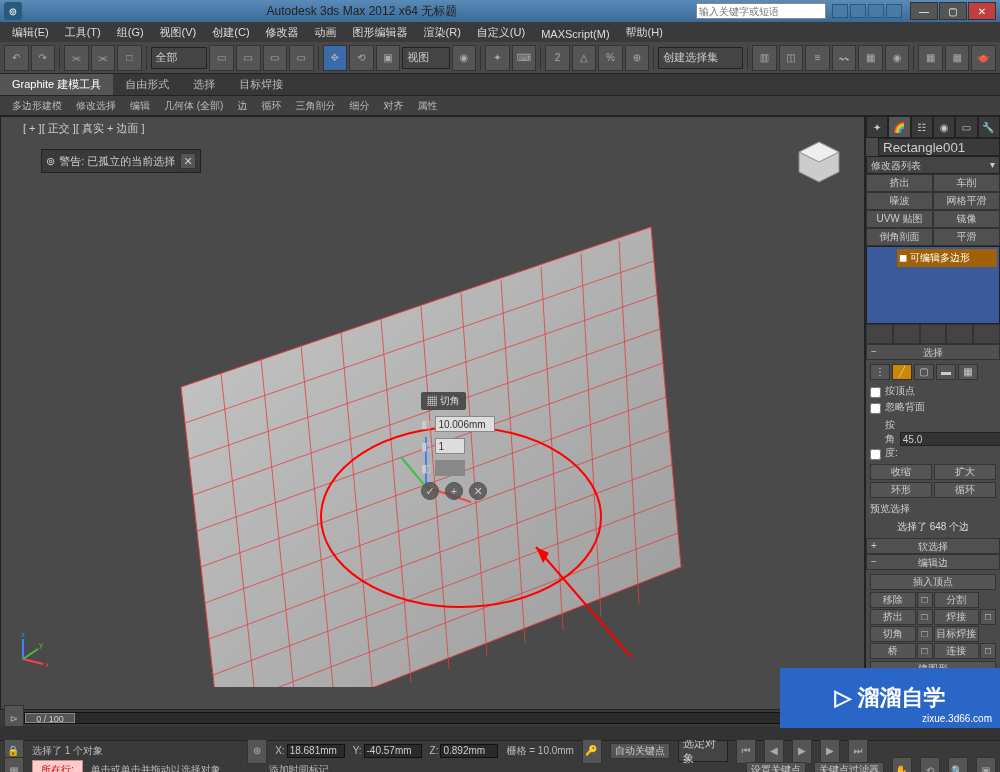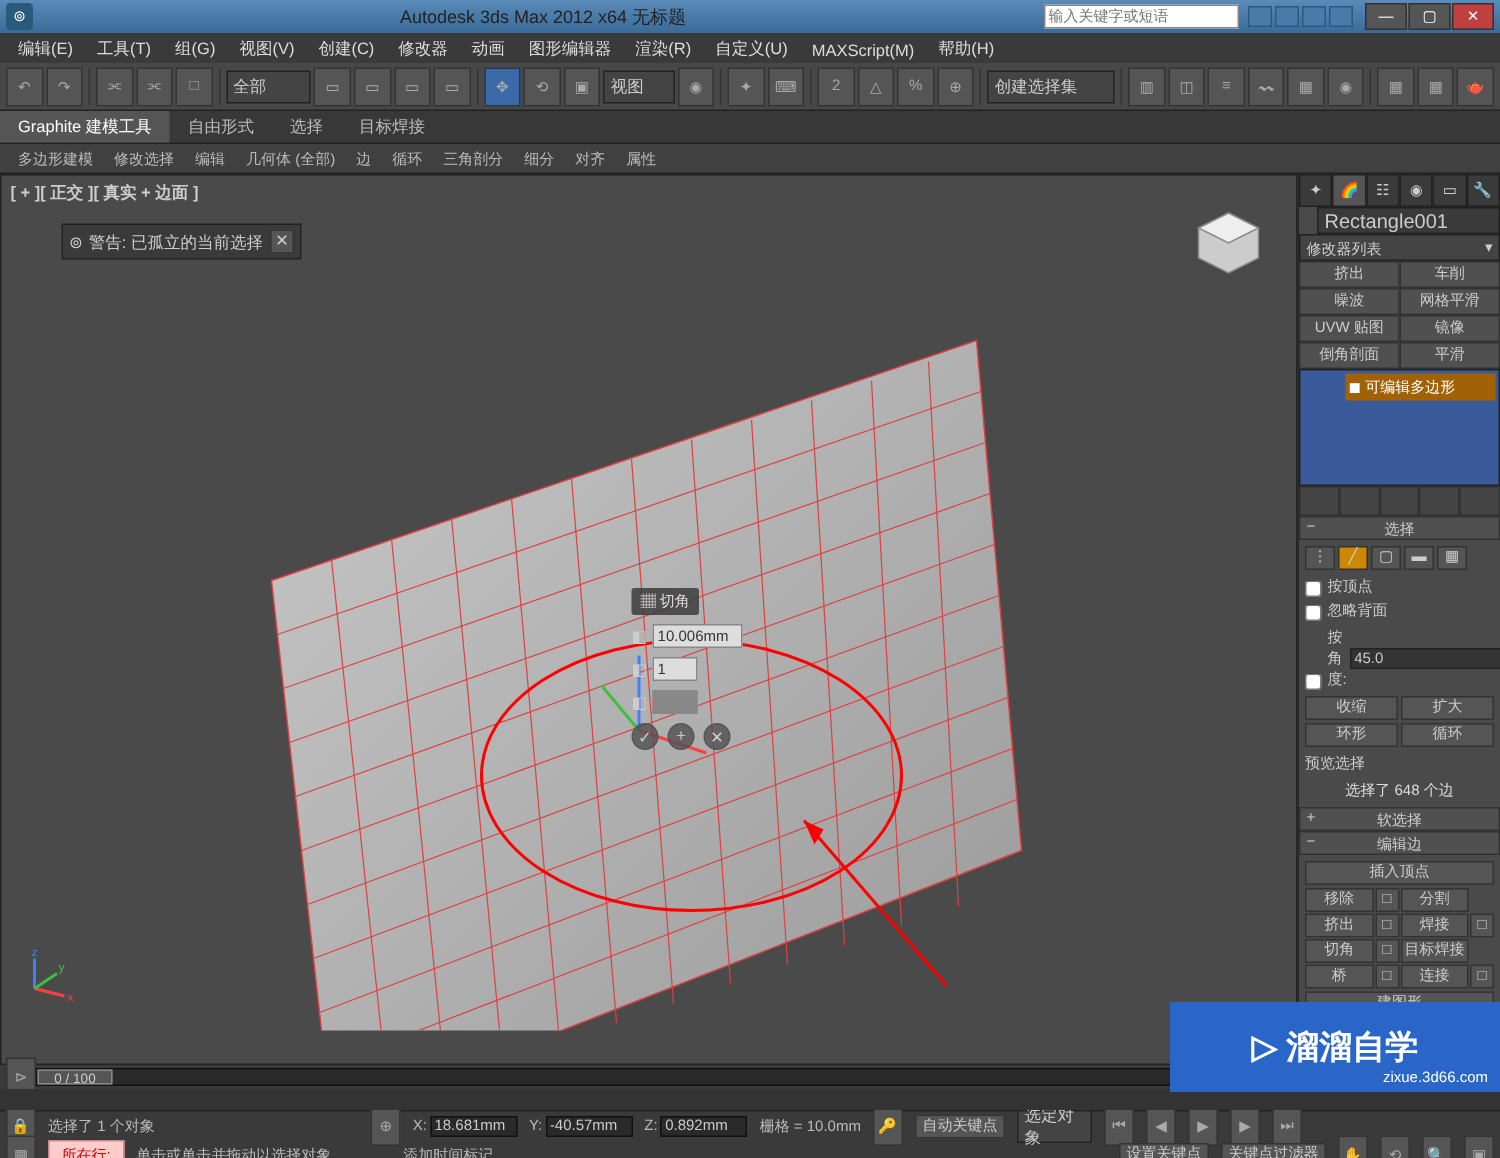--- a/index.html
+++ b/index.html
@@ -32,21 +32,21 @@
 .rtab { padding: 3px 12px; color: #bbb; font-size: 11px; }
 .rtab.active { background: #555; color: #fff; }
 
 
 .subtabs { height: 20px; background: #404040; display: flex; align-items: center; padding: 0 6px; gap: 2px; border-bottom: 1px solid #222; }
 .stab { padding: 2px 6px; color: #bbb; font-size: 10px; }
 
 
 .main { display: flex; height: 594px; }
 .viewport { flex: 1; background: #4a4a4a; position: relative; border: 1px solid #222; }
-.vp-label { position: absolute; top: 4px; left: 6px; color: #ccc; font-size: 11px; font-weight: bold; }
+.vp-label { position: absolute; top: 4px; left: 22px; color: #ccc; font-size: 11px; }
 .vp-cube { position: absolute; top: 20px; right: 20px; width: 50px; height: 50px; }
 .vp-axis { position: absolute; bottom: 40px; left: 12px; width: 40px; height: 40px; }
 
 
 .dialog { position: absolute; top: 32px; left: 40px; width: 160px; background: #505050; border: 1px solid #222; }
 .dlg-title { height: 22px; background: #3a3a3a; display: flex; align-items: center; padding: 0 4px; color: #ccc; font-size: 11px; }
 .dlg-close { margin-left: auto; width: 16px; height: 16px; background: #555; border: 1px solid #333; text-align: center; line-height: 14px; }
 .dlg-body { padding: 10px; }
 .dlg-btn { width: 100%; height: 22px; background: linear-gradient(#5a8ad8, #3a6ab8); border: 1px solid #2a5a98; color: #fff; font-size: 11px; }
 

